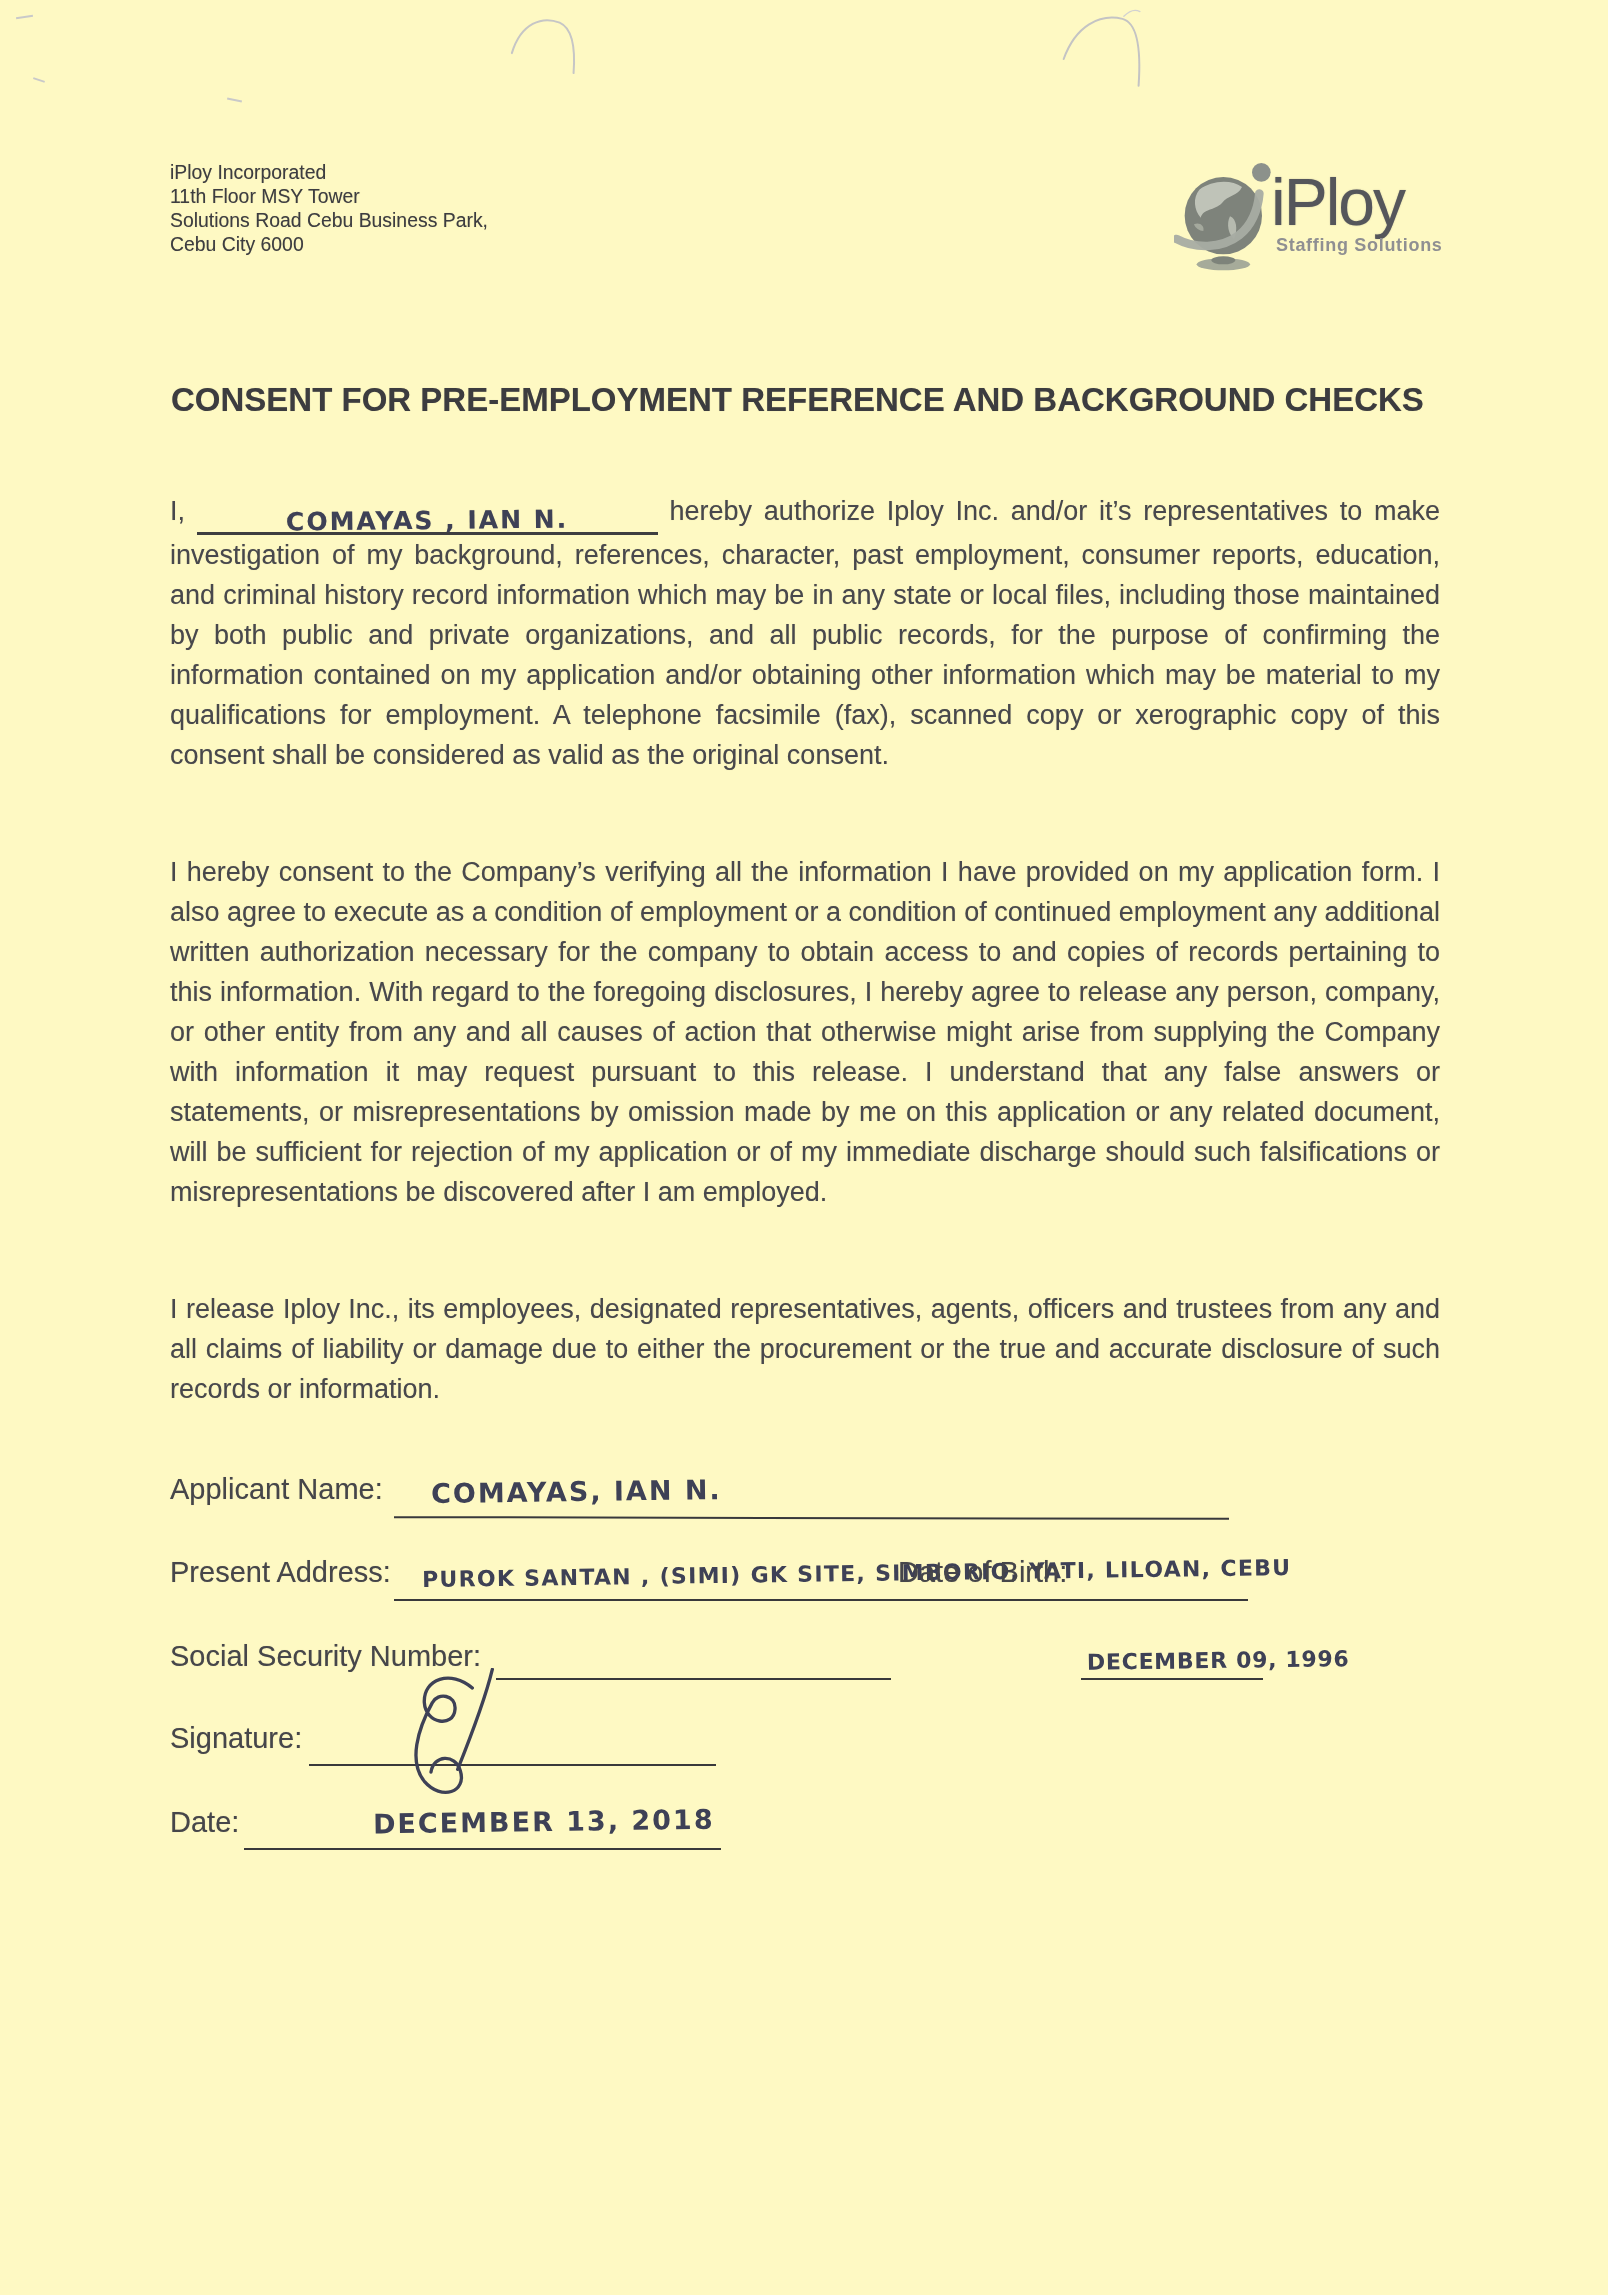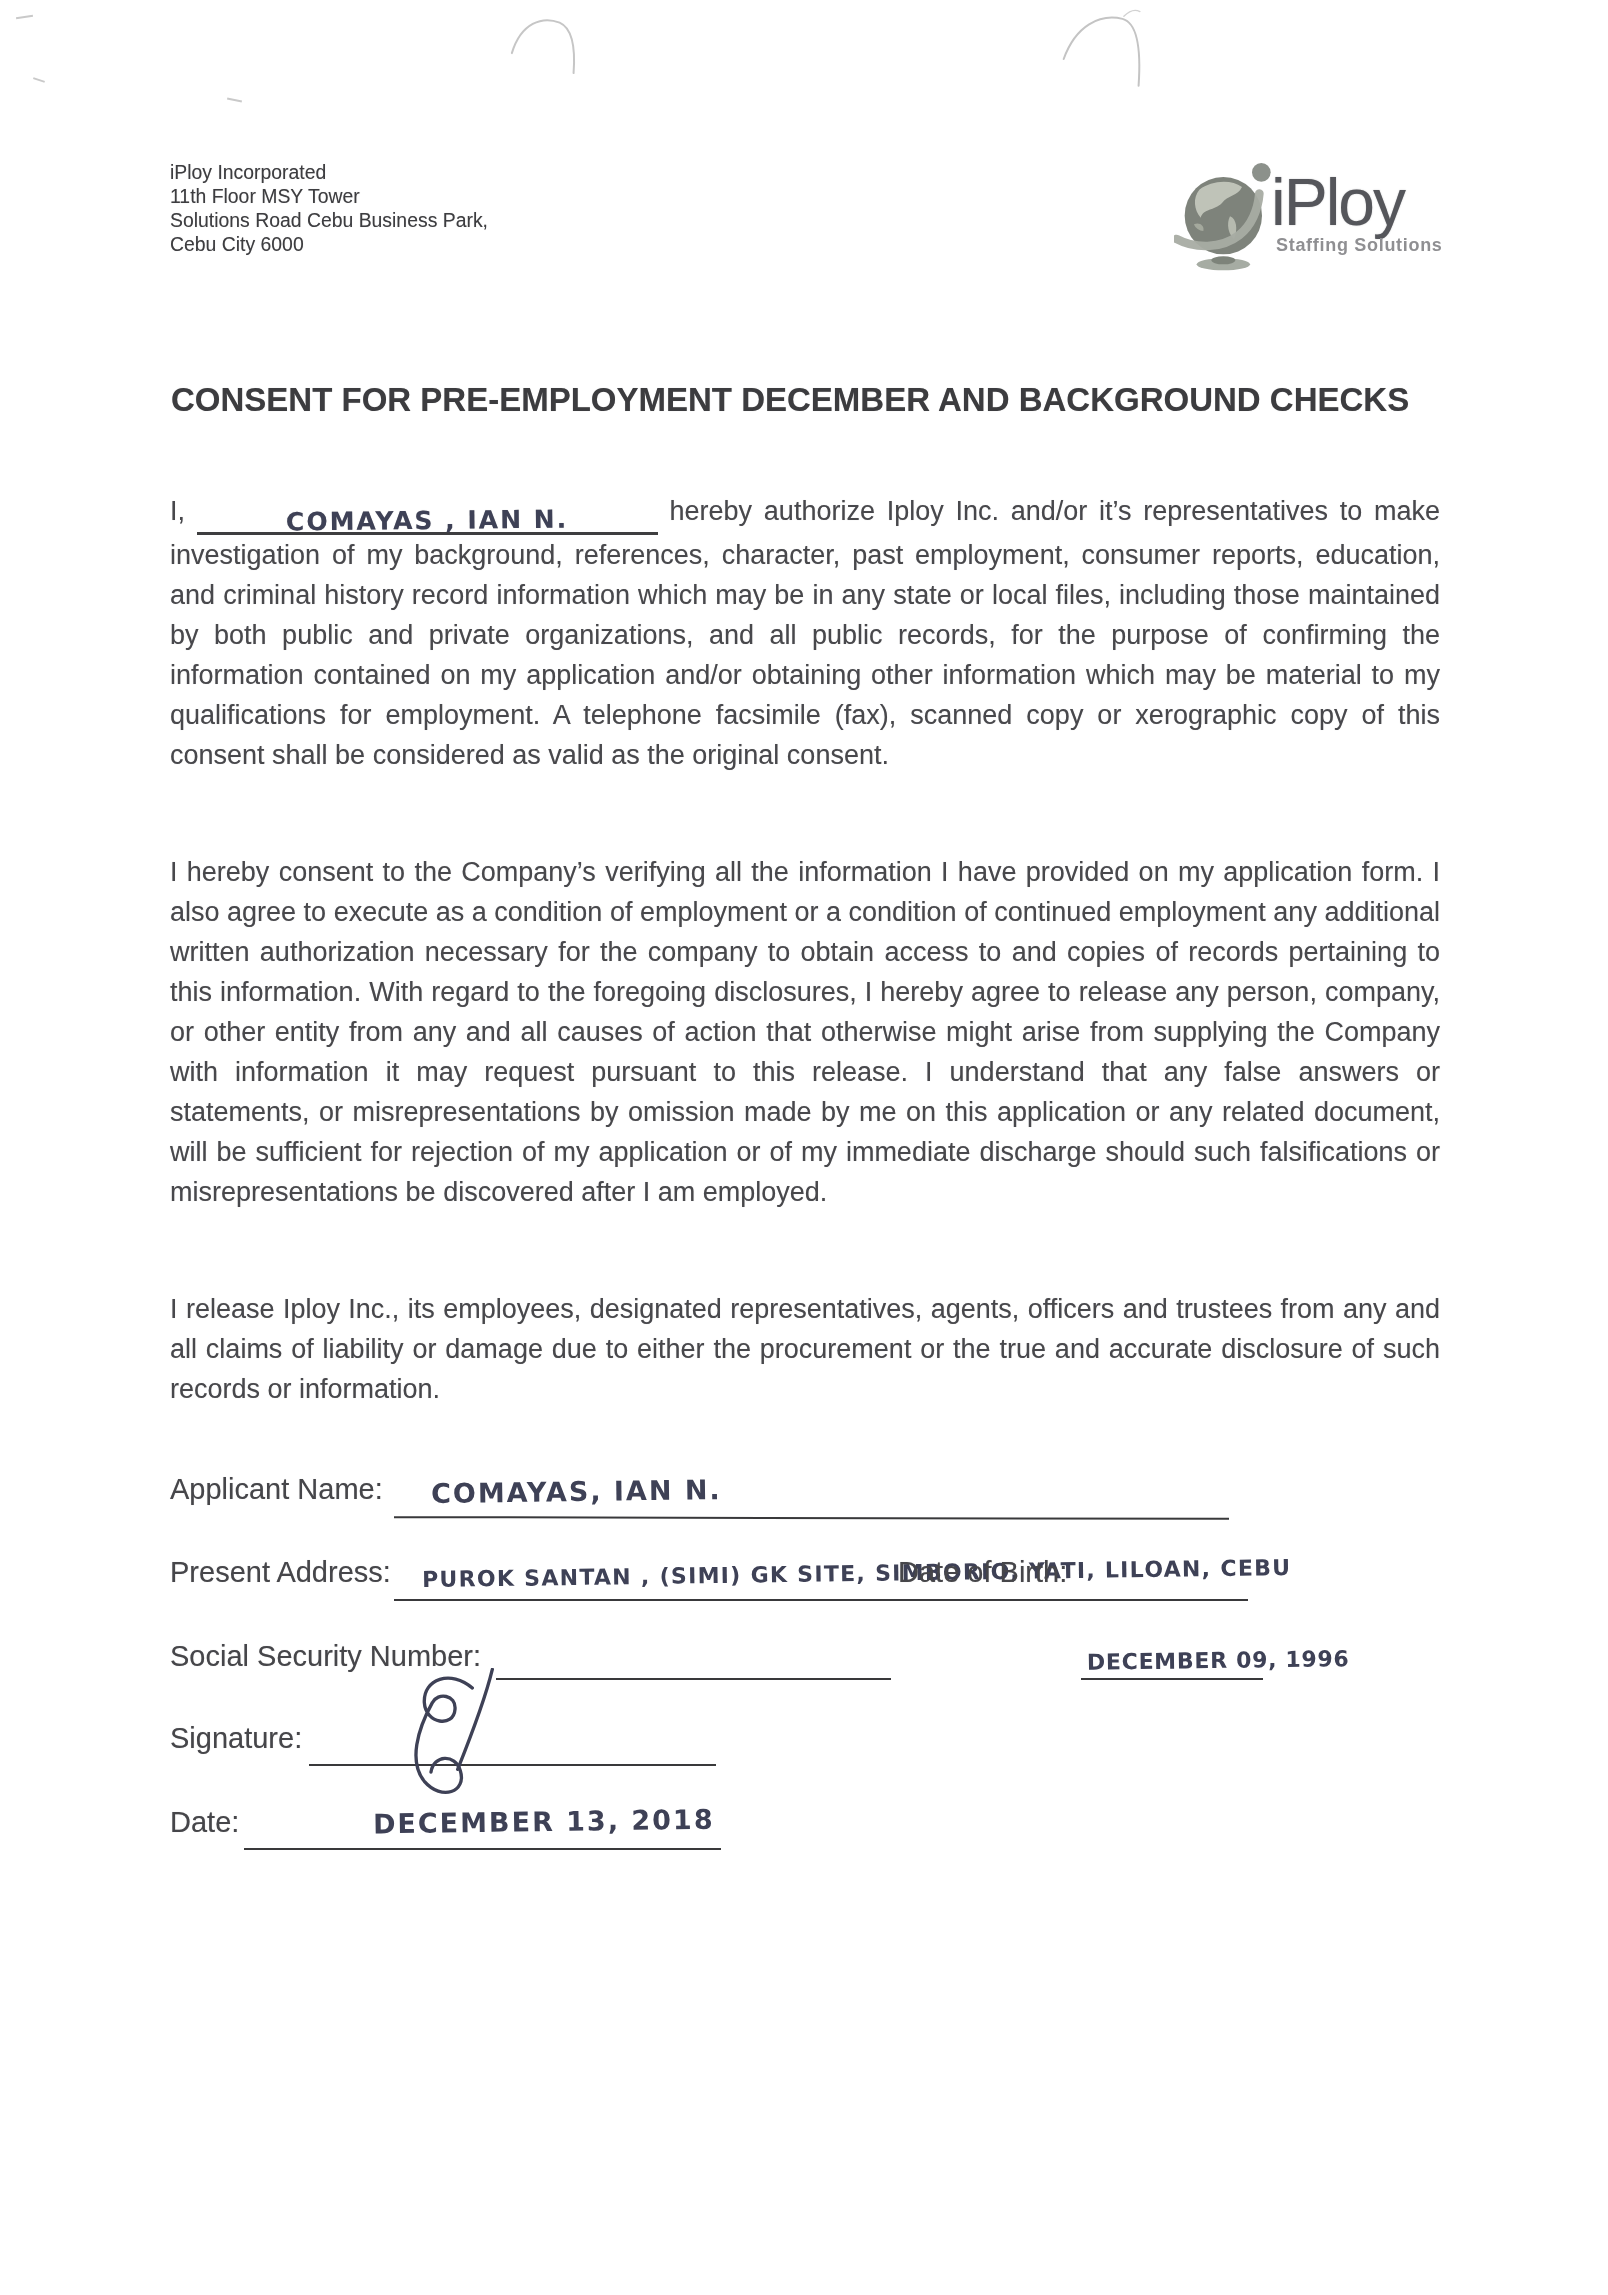--- a/index.html
+++ b/index.html
@@ -4,21 +4,21 @@
 <style>
   html, body { margin: 0; padding: 0; }
   body {
     width: 1609px; height: 2295px;
     background: #e9e9e9;
     font-family: "Liberation Sans", sans-serif;
   }
   .page {
     position: relative;
     width: 1609px; height: 2295px;
-    background: #ffffff;
+    background: #fef9c3;
     overflow: hidden;
     color: #47474b;
   }
   
   .company-address {
     position: absolute; left: 170px; top: 160px;
     font-size: 19.4px; line-height: 24px; color: #3d3d40;
     text-shadow: 0 0 0.7px rgba(60,60,60,0.35);
   }
   .company-address span { display: block; }
@@ -140,21 +140,21 @@
       <ellipse cx="74" cy="162" rx="18" ry="6" fill="#7d837a"></ellipse>
 
       <path d="M 4,130 C 30,144 70,146 98,124 C 116,110 126,86 128,62" fill="none" stroke="#a8aca3" stroke-width="13" stroke-linecap="round" opacity="0.95"></path>
 
       <circle cx="131" cy="30" r="14" fill="#8c918b"></circle>
     </svg>
     <span class="brand-word">iPloy</span>
     <span class="brand-tagline">Staffing Solutions</span>
   </div>
 
-  <div class="doc-title">CONSENT FOR PRE-EMPLOYMENT DECEMBER AND BACKGROUND CHECKS</div>
+  <div class="doc-title">CONSENT FOR PRE-EMPLOYMENT REFERENCE AND BACKGROUND CHECKS</div>
 
   <p class="body-text para1">
     <span>I,</span>
     <span class="inline-blank"><span class="hand name-hand">COMAYAS , IAN N.</span></span>
     <span>hereby authorize Iploy Inc. and/or it’s representatives to make investigation of my background, references, character, past employment, consumer reports, education, and criminal history record information which may be in any state or local files, including those maintained by both public and private organizations, and all public records, for the purpose of confirming the information contained on my application and/or obtaining other information which may be material to my qualifications for employment.  A telephone facsimile (fax), scanned copy or xerographic copy of this consent shall be considered as valid as the original consent.</span>
   </p>
 
   <p class="body-text para2">I hereby consent to the Company’s verifying all the information I have provided on my application form.  I also agree to execute as a condition of employment or a condition of continued employment any additional written authorization necessary for the company to obtain access to and copies of records pertaining to this information.  With regard to the foregoing disclosures, I hereby agree to release any person, company, or other entity from any and all causes of action that otherwise might arise from supplying the Company with information it may request pursuant to this release.  I understand that any false answers or statements, or misrepresentations by omission made by me on this application or any related document, will be sufficient for rejection of my application or of my immediate discharge should such falsifications or misrepresentations be discovered after I am employed.</p>
 
   <p class="body-text para3">I release Iploy Inc., its employees, designated representatives, agents, officers and trustees from any and all claims of liability or damage due to either the procurement or the true and accurate disclosure of such records or information.</p>

